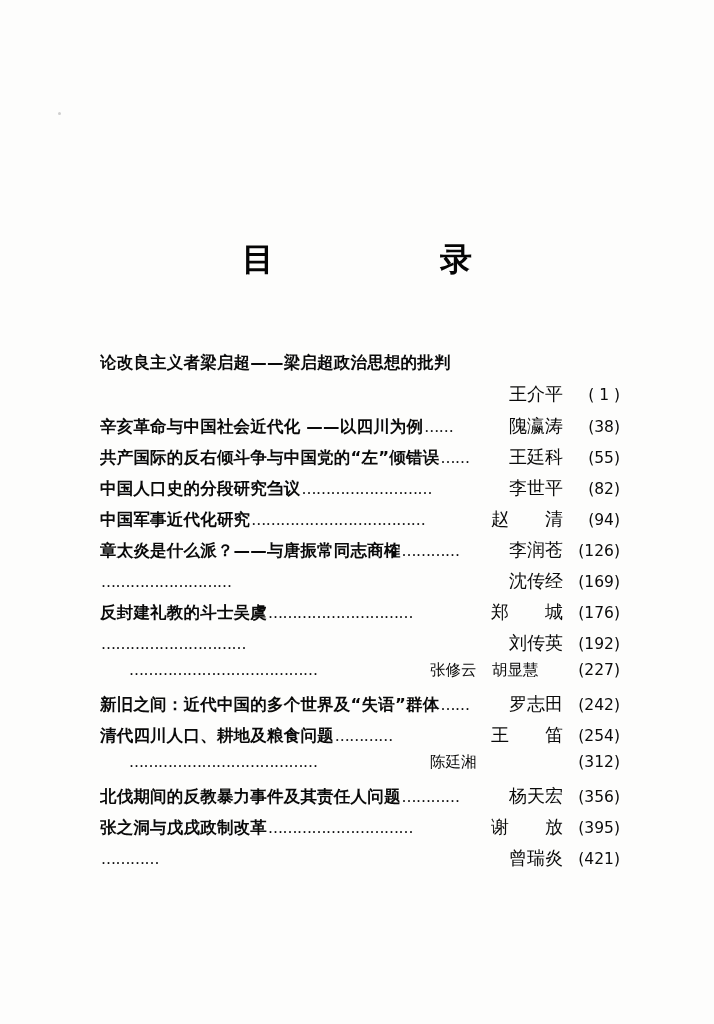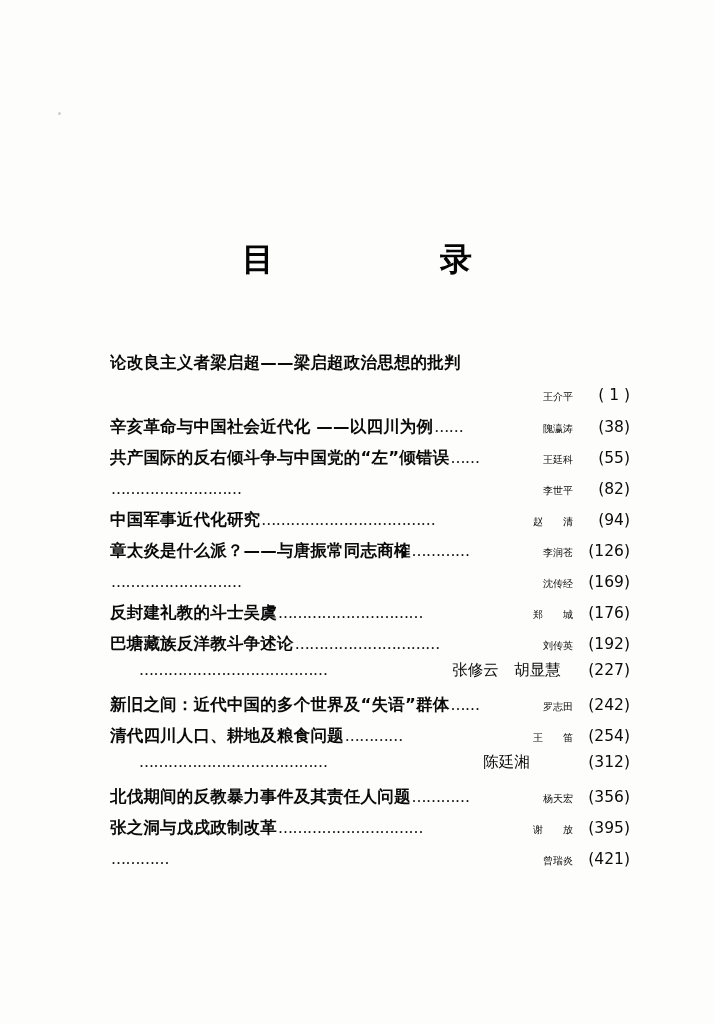--- a/index.html
+++ b/index.html
@@ -39,21 +39,21 @@
     text-align: center;
     font-family: "DejaVu Serif", "Liberation Serif", serif;
     font-weight: bold;
     font-size: 32px;
     letter-spacing: 34px;
     text-indent: 34px;
     color: #050505;
   }
   .toc {
     position: absolute;
-    left: 110px;
+    left: 100px;
     top: 348px;
     width: 520px;
   }
   .entry {
     position: relative;
     margin-bottom: 1px;
     height: 30px;
     white-space: nowrap;
     overflow: hidden;
   }
@@ -82,21 +82,21 @@
     white-space: nowrap;
     font-family: "DejaVu Serif", "Liberation Serif", serif;
     font-size: 15px;
     letter-spacing: -0.5px;
     color: #101010;
     padding: 0 1px;
     min-width: 0;
   }
   .author {
     font-family: Liberation Mono, monospace;
-    font-size: 10px;
+    font-size: 18px;
     white-space: nowrap;
     text-align: center;
     padding-left: 2px;
   }
   .page-no {
     font-family: "DejaVu Sans", "Liberation Sans", sans-serif;
     font-size: 15.5px;
     white-space: nowrap;
     width: 56px;
     text-align: right;
@@ -108,21 +108,21 @@
     width: 100%;
     padding-left: 28px;
     box-sizing: border-box;
   }
   .second-line .leader {
     flex: 0 0 auto;
     width: 300px;
   }
   .second-line .author-wrap {
     flex: 1 1 auto;
-    text-align: center;
+    text-align: left;
     font-family: "DejaVu Sans", "Liberation Sans", sans-serif;
     font-size: 15.5px;
     white-space: nowrap;
   }
   .cont-row {
     height: 30px;
     display: flex;
     align-items: baseline;
     white-space: nowrap;
     overflow: hidden;
@@ -164,20 +164,21 @@
       <div class="line">
         <span class="title-text">共产国际的反右倾斗争与中国党的“左”倾错误</span>
         <span class="leader">……</span>
         <span class="author">王廷科</span>
         <span class="page-no">(55)</span>
       </div>
     </div>
 
     <div class="entry">
       <div class="line">
+        <span class="title-text">中国人口史的分段研究刍议</span>
         <span class="leader">………………………</span>
         <span class="author">李世平</span>
         <span class="page-no">(82)</span>
       </div>
     </div>
 
     <div class="entry">
       <div class="line">
         <span class="title-text">中国军事近代化研究</span>
         <span class="leader">………………………………</span>
@@ -208,21 +209,20 @@
       <div class="line">
         <span class="title-text">反封建礼教的斗士吴虞</span>
         <span class="leader">…………………………</span>
         <span class="author">郑　　城</span>
         <span class="page-no">(176)</span>
       </div>
     </div>
 
     <div class="entry">
       <div class="line">
-        <span class="title-text">巴塘藏族反洋教斗争述论</span>
         <span class="leader">…………………………</span>
         <span class="author">刘传英</span>
         <span class="page-no">(192)</span>
       </div>
     </div>
 
     <div class="cont-row">
       <div class="second-line">
         <span class="leader">…………………………………</span>
         <span class="author-wrap">张修云　胡显慧</span>

